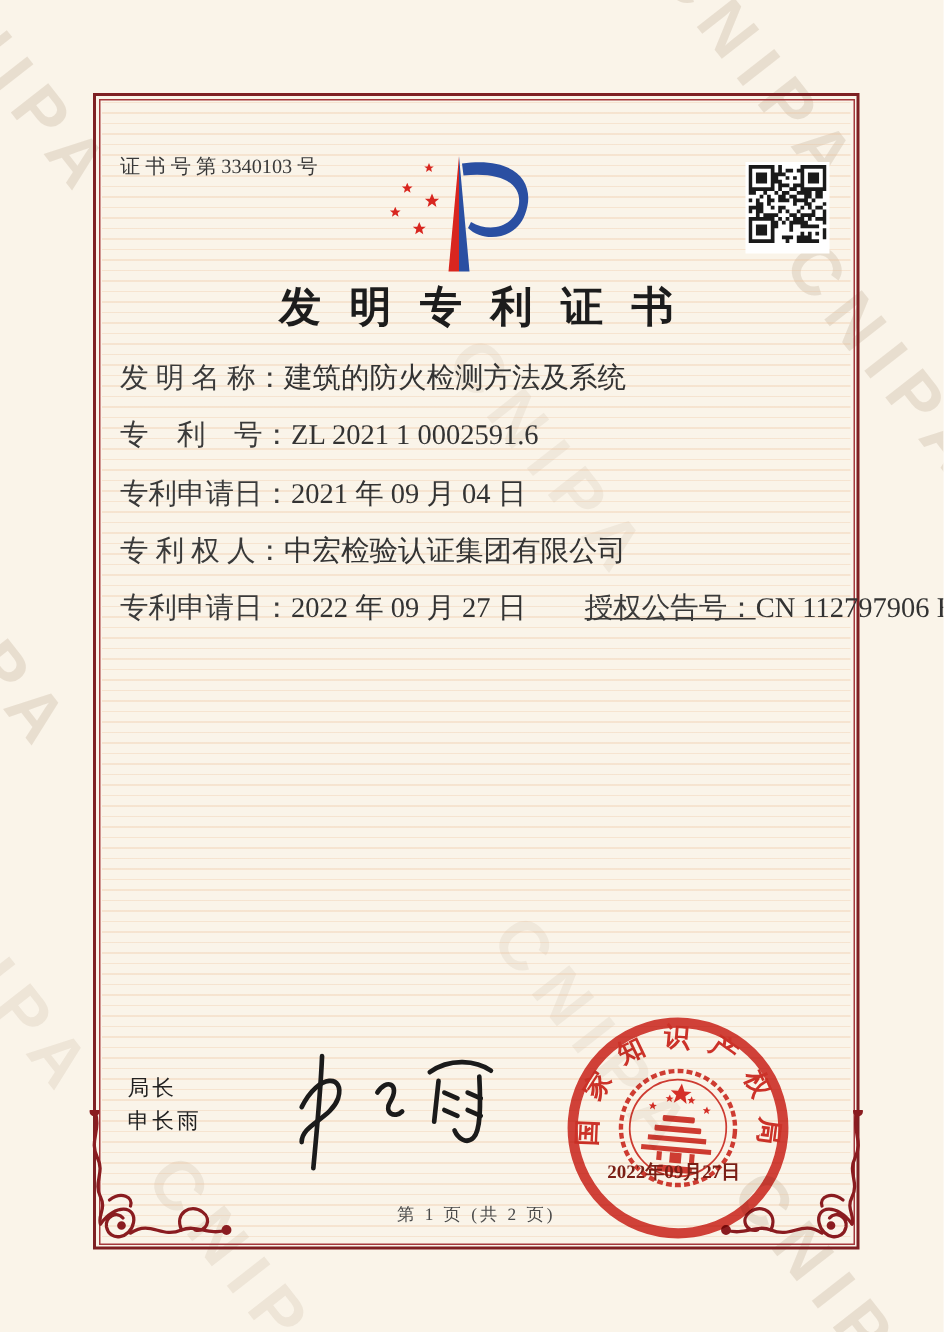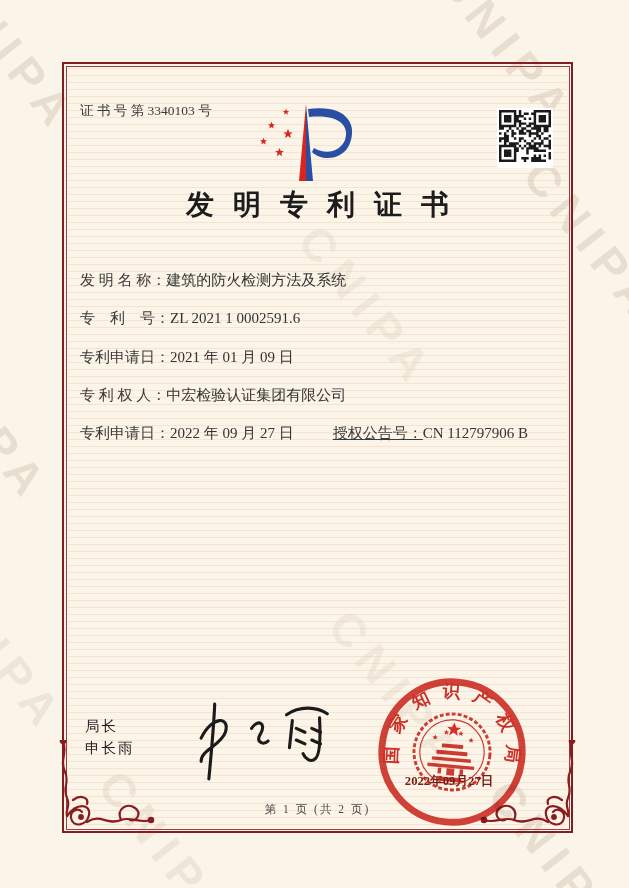--- a/index.html
+++ b/index.html
@@ -27,21 +27,21 @@
       rgba(255,255,255,0) 1px,rgba(255,255,255,0) 7px);
   }
   .cert-no{position:absolute;left:80px;top:102px;font-size:13.5px;color:#3a3a3a;z-index:2;}
   .logo{position:absolute;left:250px;top:102px;z-index:2;}
   .qr{position:absolute;left:497px;top:108px;z-index:2;background:#fff;padding:2px;}
   .title{
     position:absolute;left:62px;right:56px;top:186px;text-align:center;
     font-size:28px;font-weight:bold;color:#1c1c1c;
     letter-spacing:19px;text-indent:19px;z-index:2;
   }
-  .fields{position:absolute;left:80px;top:271px;right:64px;z-index:2;font-size:15px;color:#333;}
+  .fields{position:absolute;left:80px;top:239px;right:64px;z-index:2;font-size:19px;color:#333;}
   .frow{height:38.3px;white-space:nowrap;}
   .flabel{display:inline-block;color:#3a3a3a;}
   .fvalue{color:#333;}
   .pair2{margin-left:39px;text-decoration:underline;}
   .paras{
     position:absolute;left:80px;right:72px;top:513px;z-index:2;
     font-size:13.5px;line-height:26px;color:#3d3d3d;text-align:justify;
   }
   .paras p{margin:0;text-indent:2em;}
   .signer{position:absolute;left:85px;top:716px;z-index:2;font-size:14.5px;line-height:21.5px;color:#222;letter-spacing:2px;}
@@ -111,21 +111,21 @@
   <div class="title">发明专利证书</div>
 
   <div class="fields">
     <div class="frow">
       <span class="flabel">发 明 名 称：</span><span class="fvalue">建筑的防火检测方法及系统</span>
     </div>
     <div class="frow">
       <span class="flabel">专　利　号：</span><span class="fvalue">ZL 2021 1 0002591.6</span>
     </div>
     <div class="frow">
-      <span class="flabel">专利申请日：</span><span class="fvalue">2021 年 01 月 09 日</span>
+      <span class="flabel">专利申请日：</span><span class="fvalue">2021 年 09 月 04 日</span>
     </div>
     <div class="frow">
       <span class="flabel">专 利 权 人：</span><span class="fvalue">中宏检验认证集团有限公司</span>
     </div>
     <div class="frow">
       <span class="flabel">专利申请日：</span><span class="fvalue">2022 年 09 月 27 日</span><span class="flabel pair2">授权公告号：</span><span class="fvalue">CN 112797906 B</span>
     </div>
   </div>
 
 

